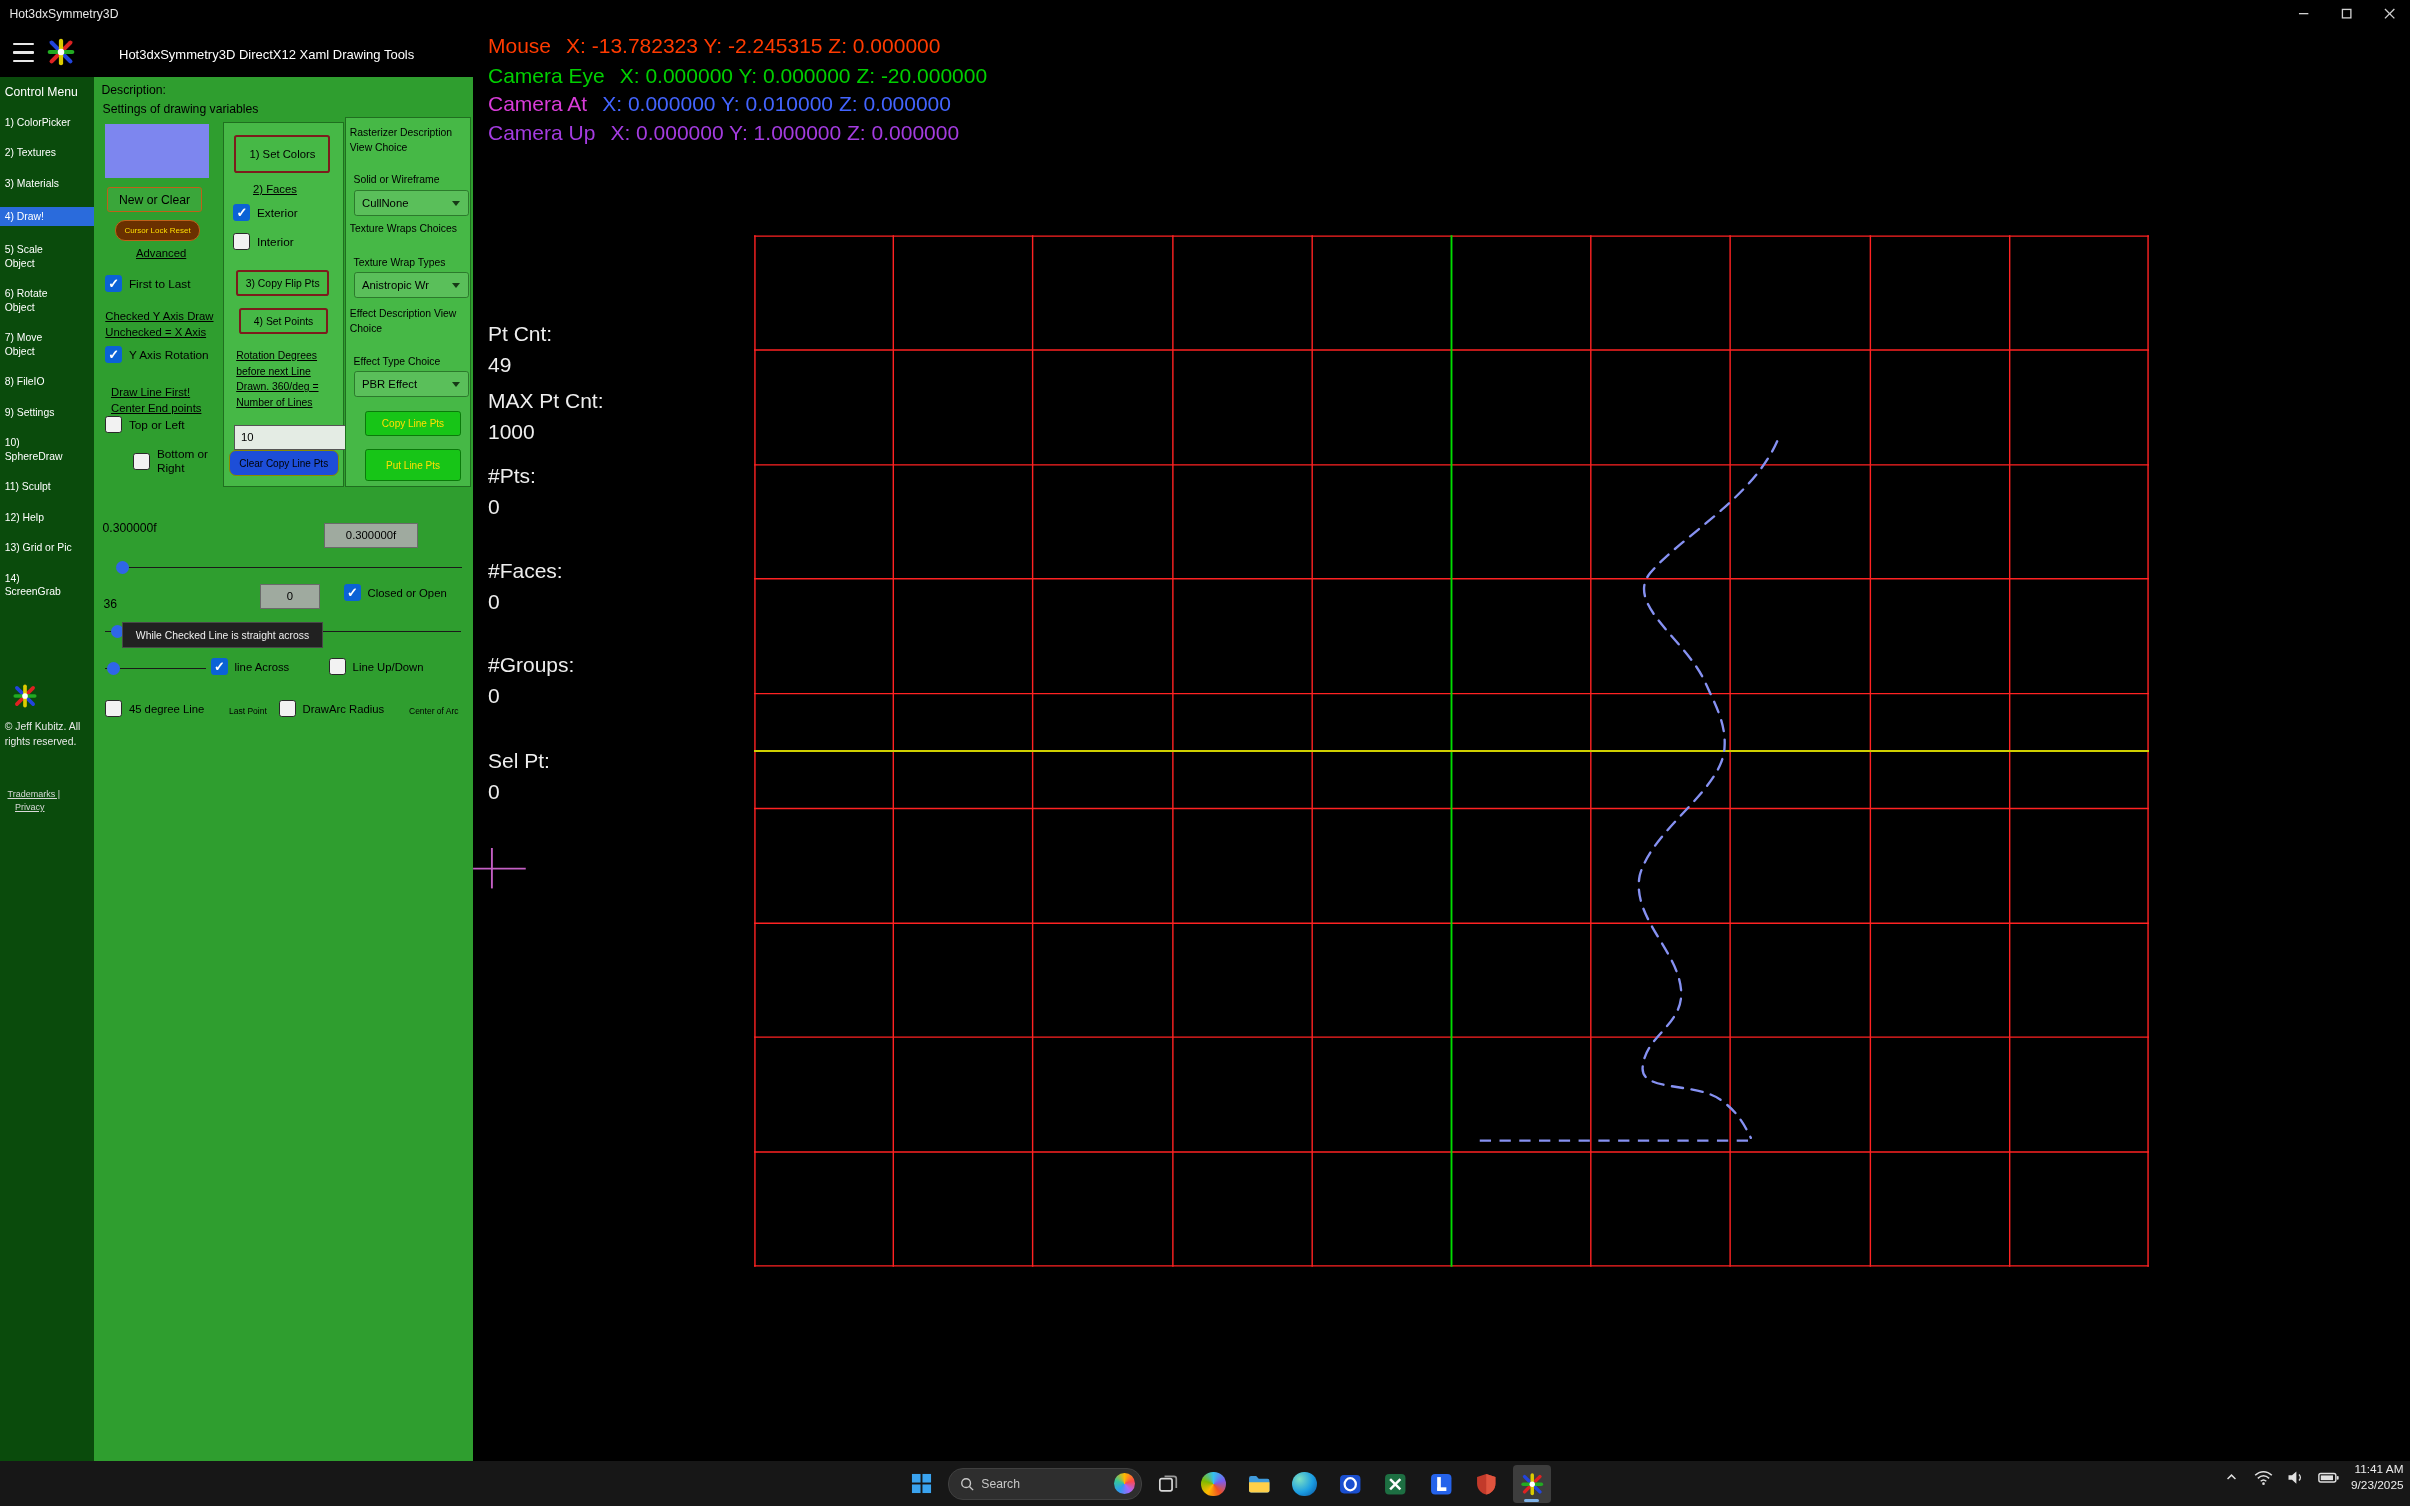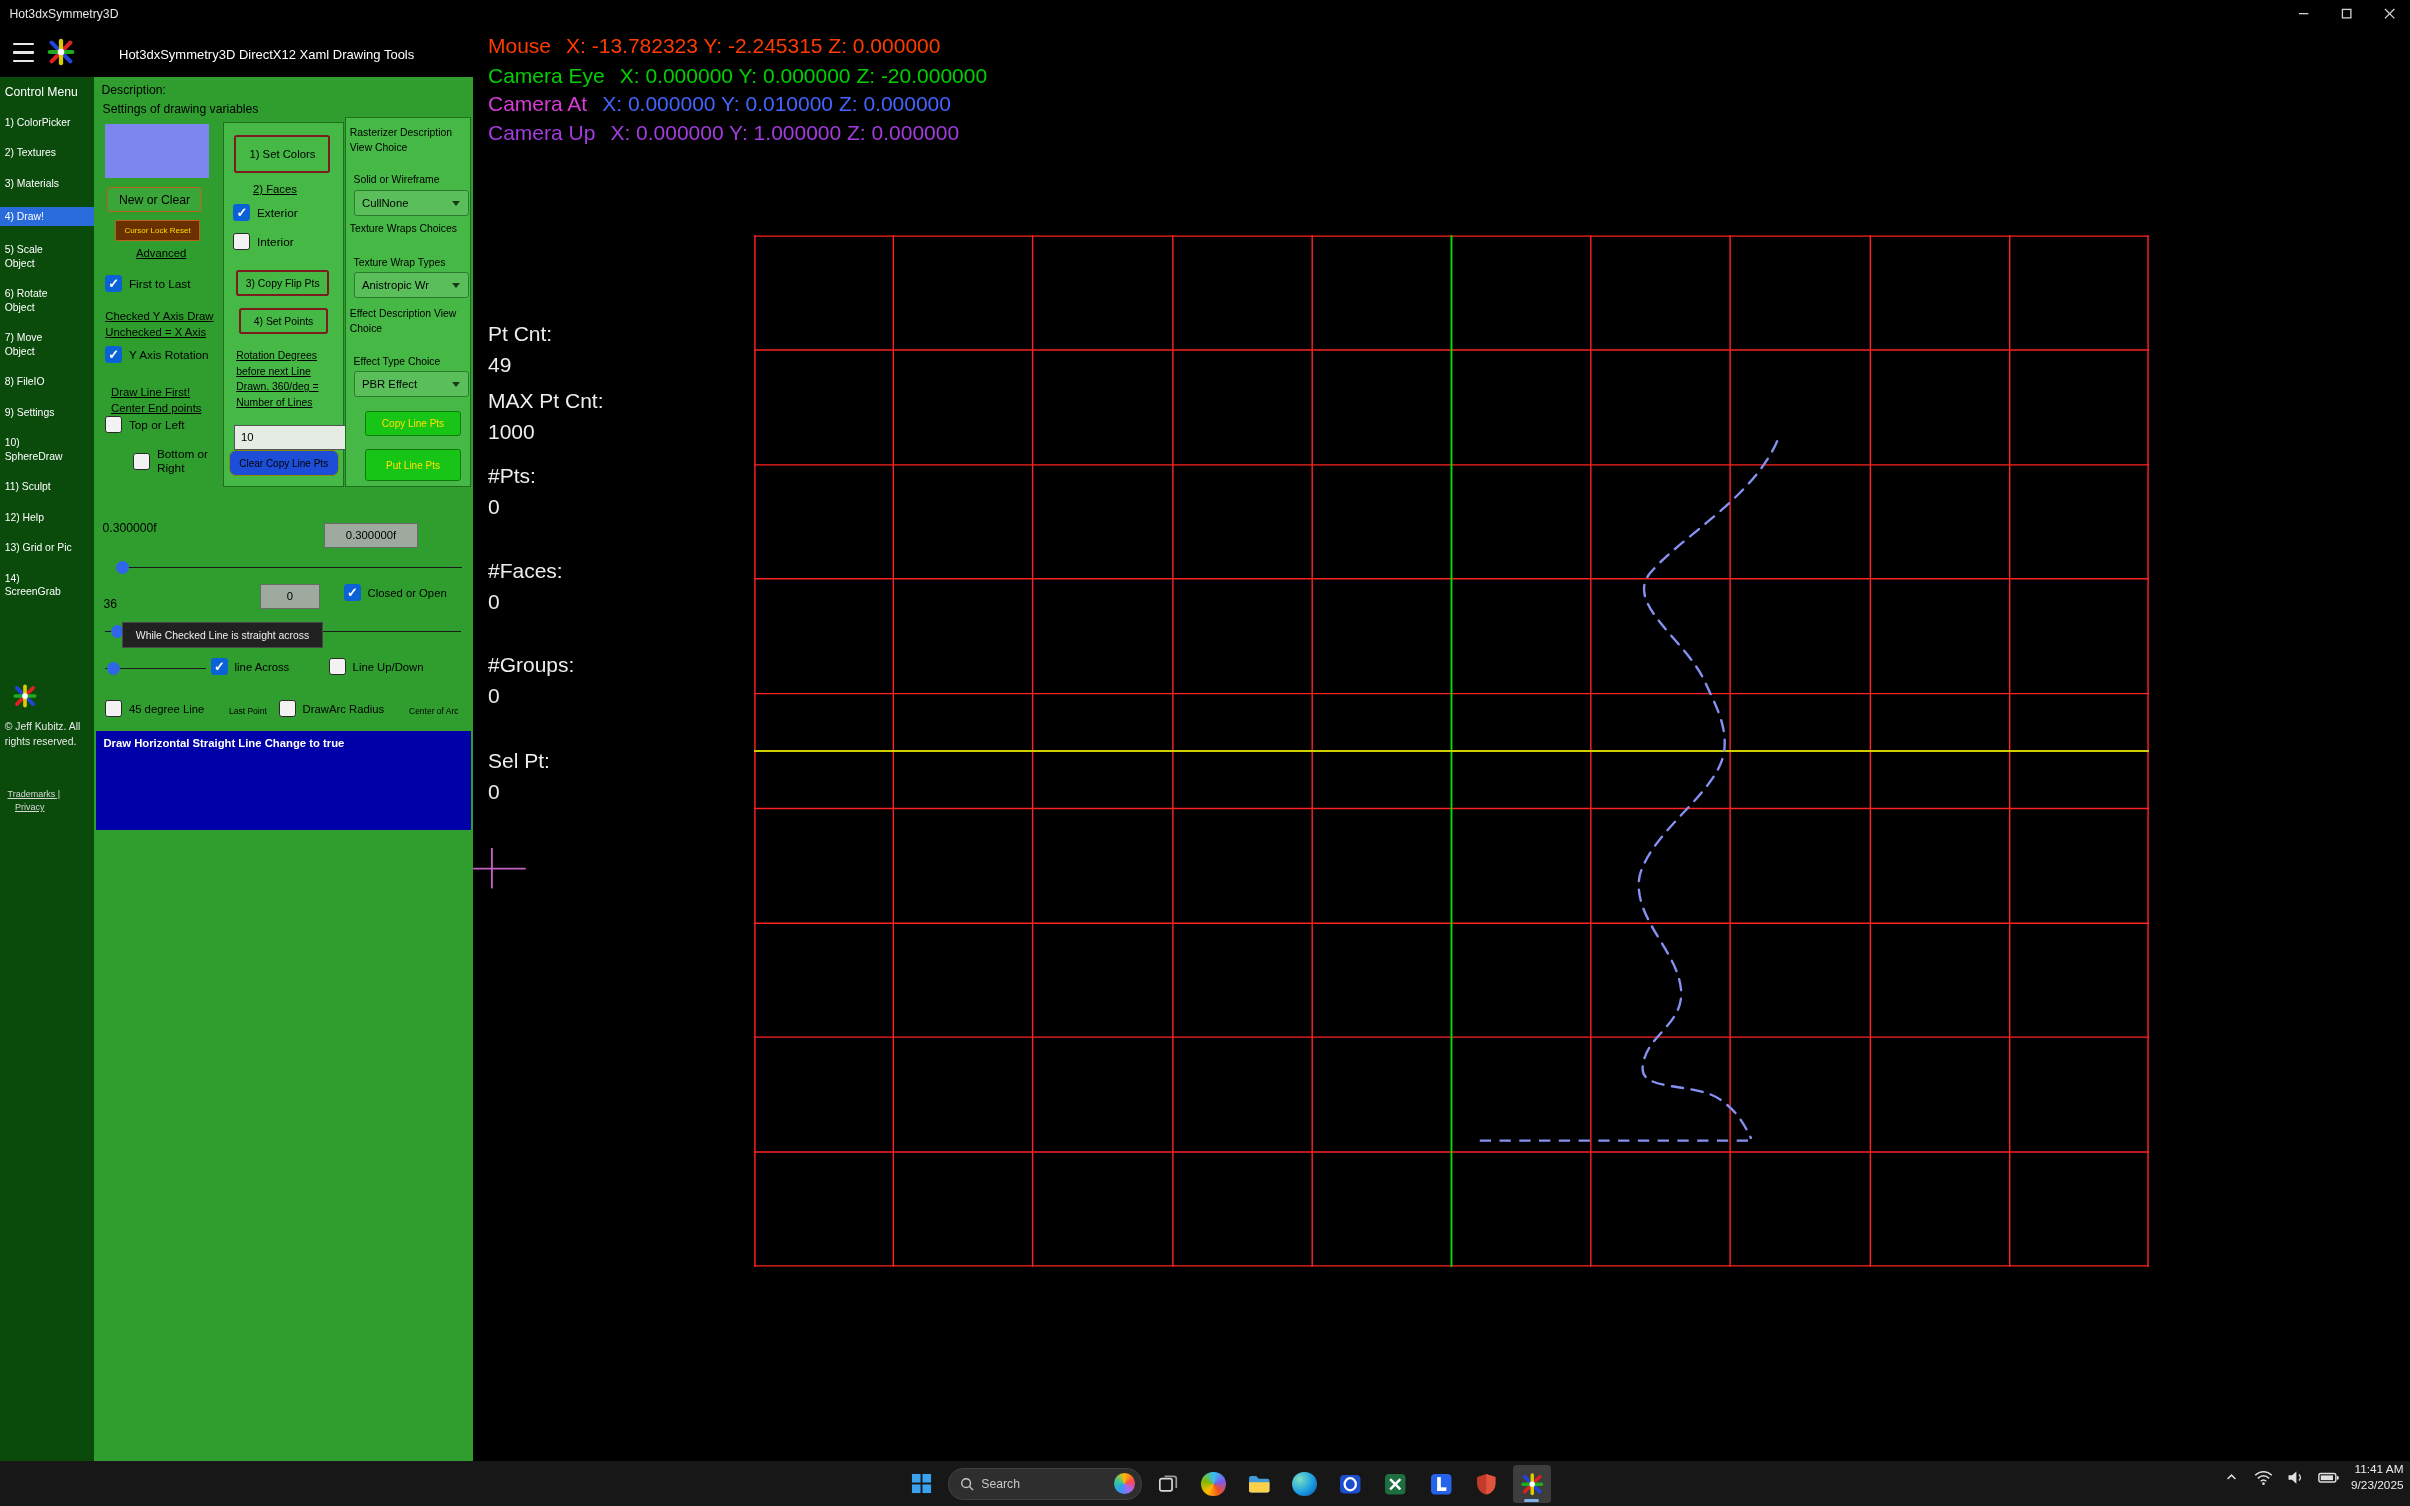--- a/index.html
+++ b/index.html
@@ -41,21 +41,21 @@
   .t9  { font-size:8.5px;  color:#000; }
   .lnk { text-decoration:underline; }
   .row { position:absolute; display:flex; align-items:center; gap:6.6px; }
   .cb { width:17px; height:17px; background:#f2f2f2; border:0.9px solid #2a2a2a; border-radius:2.8px; display:inline-flex; align-items:center; justify-content:center; flex:none; cursor:pointer; }
   .cb.checked { background:#0b62d6; border-color:#0b62d6; }
   .cb.checked::after { content:"✓"; color:#fff; font-size:13px; font-weight:bold; }
   .lbl { font-size:11.8px; color:#000; }
   #swatch { left:11.3px; top:47px; width:104px; height:54px; background:#7d86ef; }
   .btn-orange { background:#3aa63a; border:1.9px solid #c06018; border-radius:2.8px; font-size:12.2px; color:#000; }
   #btn-new-clear { left:13px; top:110px; width:95px; height:25.4px; }
-  #btn-cursor-lock { left:21px; top:143px; width:85px; height:21px; background:#6a3000; border:1.9px solid #c06018; border-radius:1px; color:#ffdf00; font-size:8px; }
+  #btn-cursor-lock { left:21px; top:143px; width:85px; height:21px; background:#6a3000; border:1.9px solid #c06018; border-radius:10px; color:#ffdf00; font-size:8px; }
   .grp { position:absolute; background:#46b846; border:0.9px solid #1f6f1f; }
   #groupA { left:129px; top:45px; width:121px; height:365px; }
   #groupB { left:251px; top:40px; width:126px; height:370px; }
   .btn-maroon { position:absolute; background:#46b846; border:2.8px solid #7c1c1c; border-radius:2.8px; font-size:11.3px; color:#000; }
   .inp { position:absolute; background:#e4ece4; border:0.9px solid #555; font-size:11.3px; padding:0 5.6px; color:#000; font-family:inherit; }
   .inp-gray { position:absolute; background:#9faa9f; border:0.9px solid #6a6a6a; font-size:11.3px; color:#000; display:flex; align-items:center; justify-content:center; }
   .btn-yellow { position:absolute; background:#1d4ed8; border:0.9px solid #8a8a00; border-radius:7px; font-size:10px; color:#000; }
   .btn-green { position:absolute; background:#17c517; border:1.9px solid #0b7a0b; border-radius:2.8px; color:#ffe000; font-size:10px; }
   .dd { position:absolute; background:#5abf5a; border:0.9px solid #2c7a2c; border-radius:2.8px; display:flex; align-items:center; justify-content:space-between; padding:0 7.5px; font-size:11.3px; color:#000; cursor:pointer; }
   .dd-arrow { width:0; height:0; border-left:4.7px solid transparent; border-right:4.7px solid transparent; border-top:5.6px solid #173a17; }
@@ -293,23 +293,20 @@
     <span class="cb"></span>
     <span class="lbl" style="font-size:11.3px;">45 degree Line</span>
   </div>
   <div class="abs t9" style="left:135px;top:629px;">Last Point</div>
   <div class="row" style="left:185px;top:623px;">
     <span class="cb"></span>
     <span class="lbl" style="font-size:11.3px;">DrawArc Radius</span>
   </div>
   <div class="abs t9" style="left:315px;top:629px;">Center of Arc</div>
 
-  <div id="status-panel">
-    <div class="msg">Draw Horizontal Straight Line Change to true</div>
-  </div>
 </div>
 
 <div id="viewport">
   <div class="hud" style="top:5.6px;color:#ff3b00;">
     <span class="hl">Mouse</span><span>X: -13.782323 Y: -2.245315 Z: 0.000000</span>
   </div>
   <div class="hud" style="top:36px;color:#00cf00;">
     <span class="hl">Camera Eye</span><span>X: 0.000000 Y: 0.000000 Z: -20.000000</span>
   </div>
   <div class="hud" style="top:64px;">

